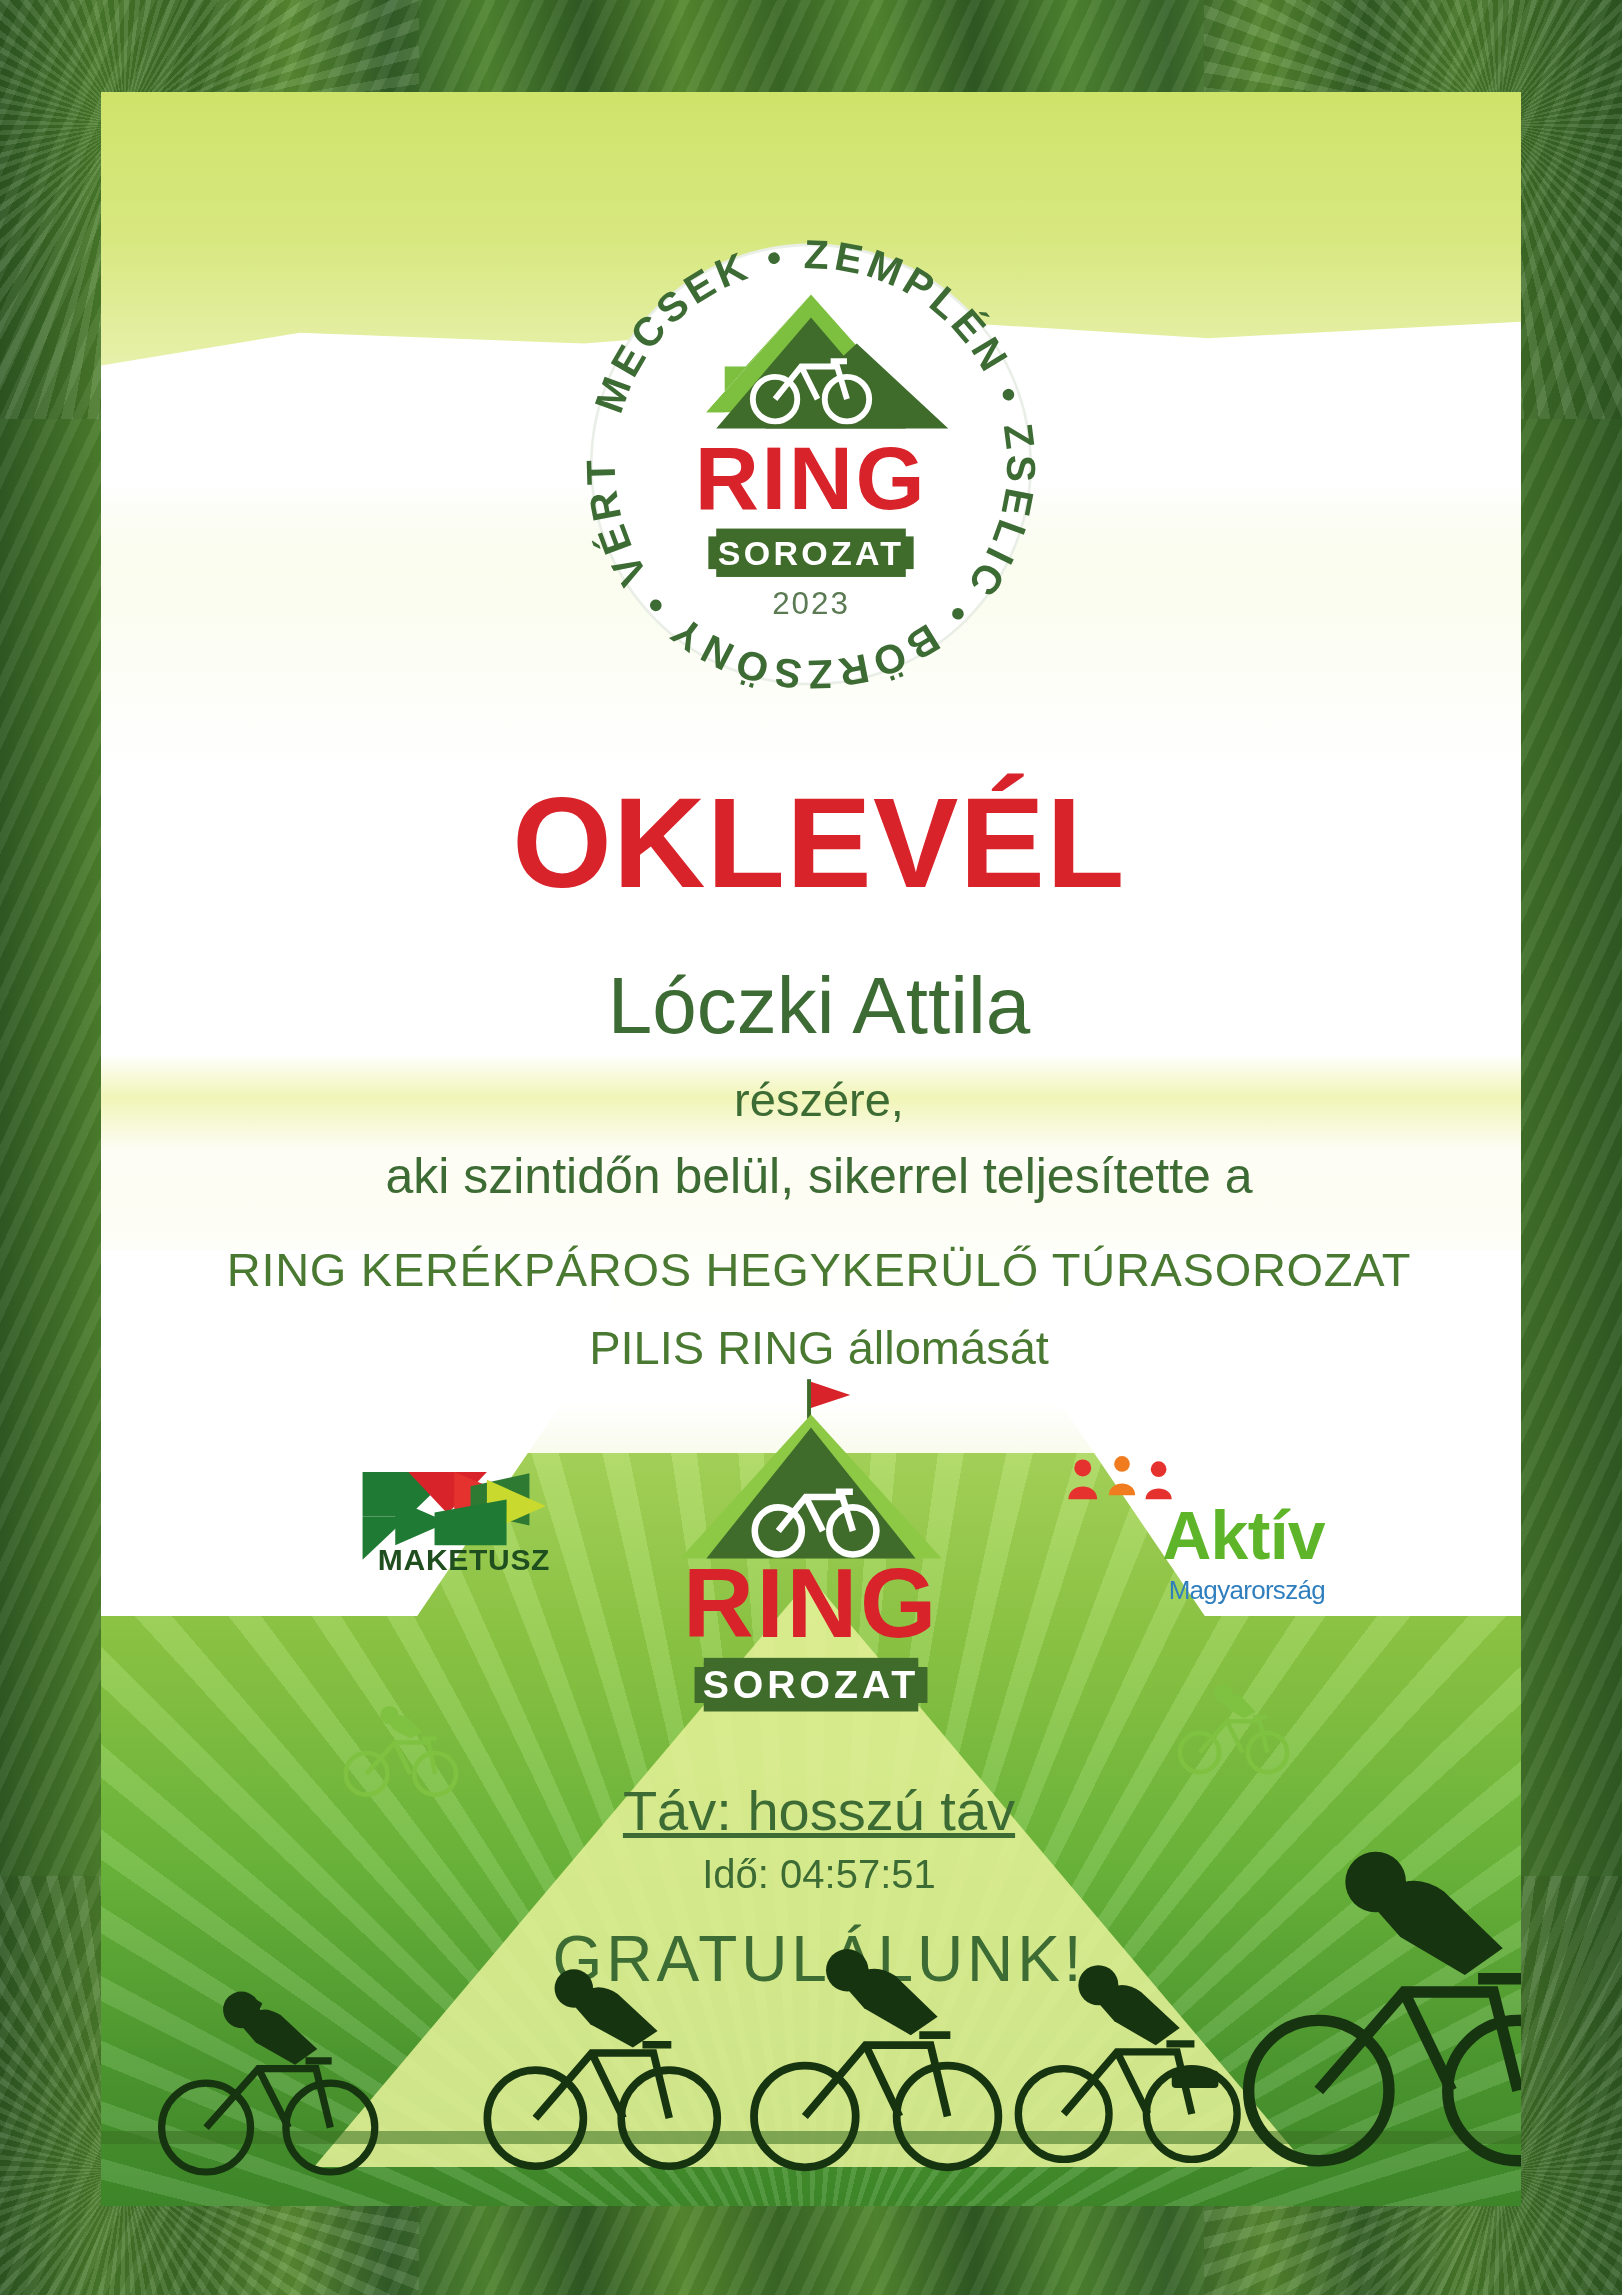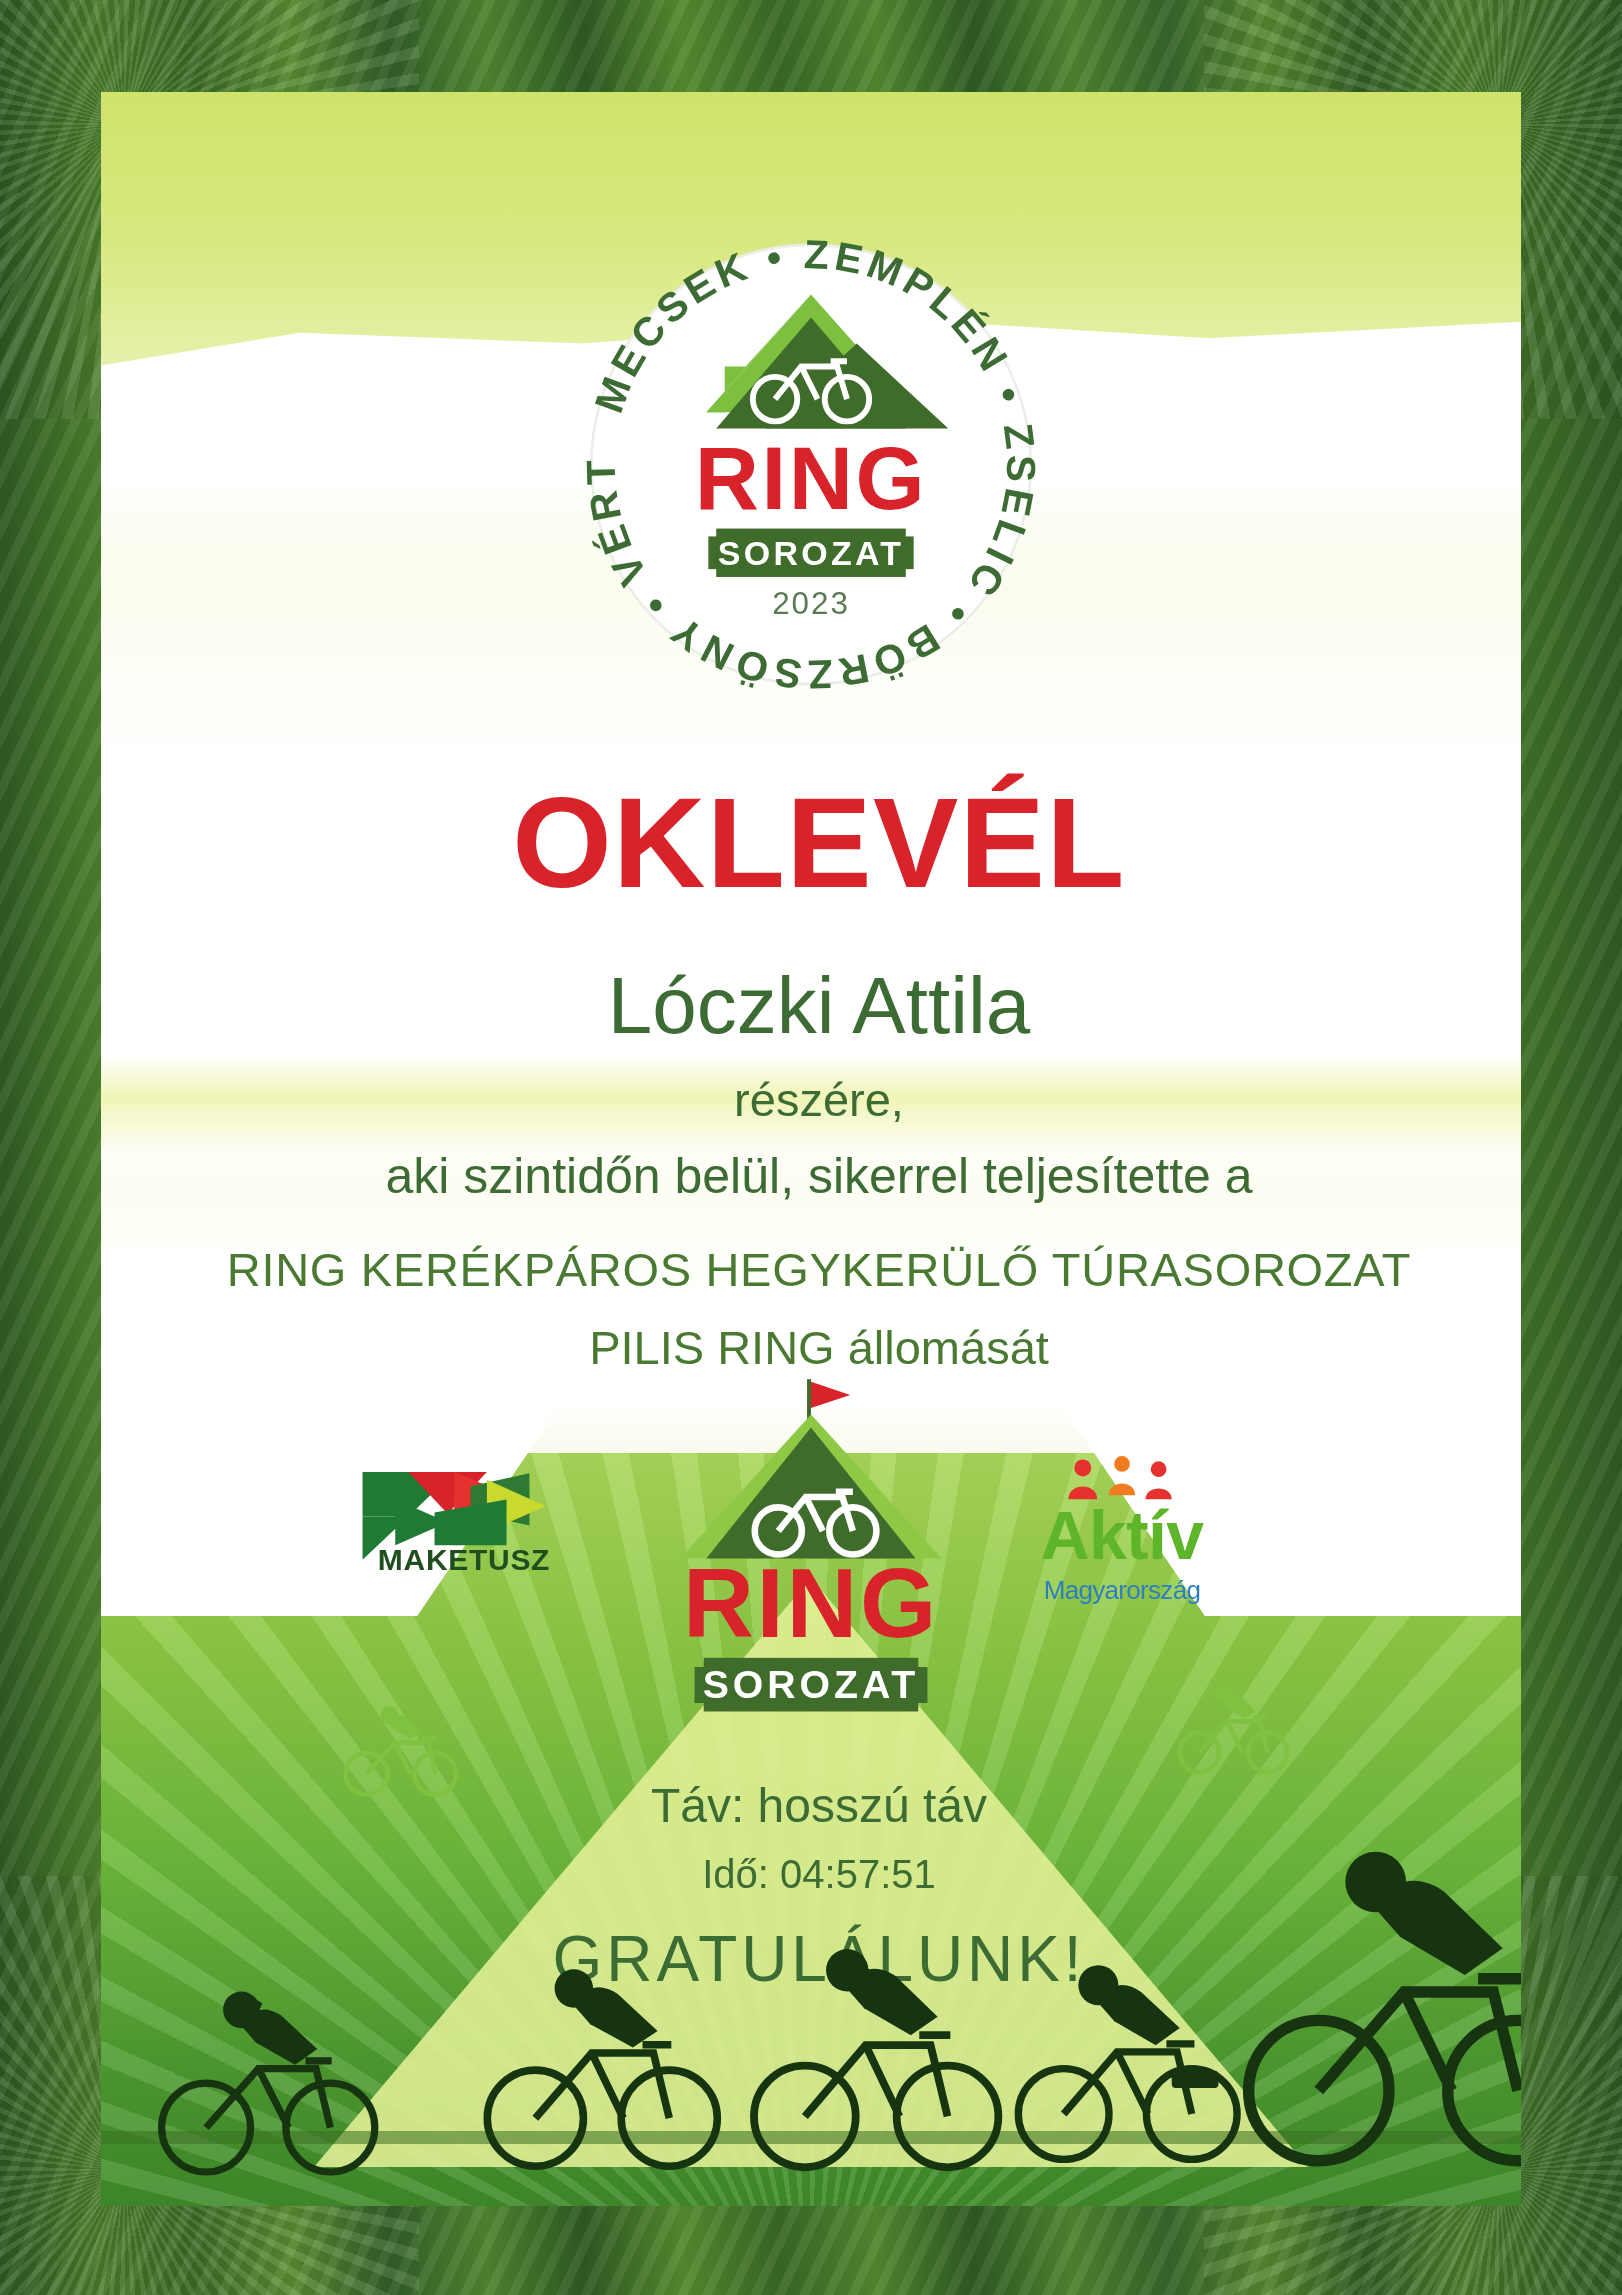--- a/index.html
+++ b/index.html
@@ -193,22 +193,23 @@
     color: #4a7a32;
     letter-spacing: 0.7px;
   }
   .station-line {
     top: 1230px;
     font-size: 47px;
     color: #4a7a32;
   }
   .distance-line {
     top: 1688px;
-    font-size: 48px;
-    color: #3d6b34;
+    font-size: 56px;
+    color: #3d6b34;
+    text-decoration: underline;
   }
   .time-line {
     top: 1760px;
     font-size: 40px;
     color: #3d6b34;
   }
   .congrats {
     top: 1832px;
     font-size: 64px;
     color: #3d6b34;
@@ -246,21 +247,21 @@
     color: #1f4f1f;
     letter-spacing: 0.7px;
     margin-top: -22px;
   }
   .logo-aktiv {
     position: absolute;
     right: 196px;
     top: 1364px;
     width: 406px;
     height: 164px;
-    text-align: center;
+    text-align: right;
   }
   .aktiv-word {
     font-size: 68px;
     font-weight: bold;
     color: #5fb52a;
     line-height: .95;
     letter-spacing: -0.7px;
   }
   .aktiv-sub {
     font-size: 26px;

